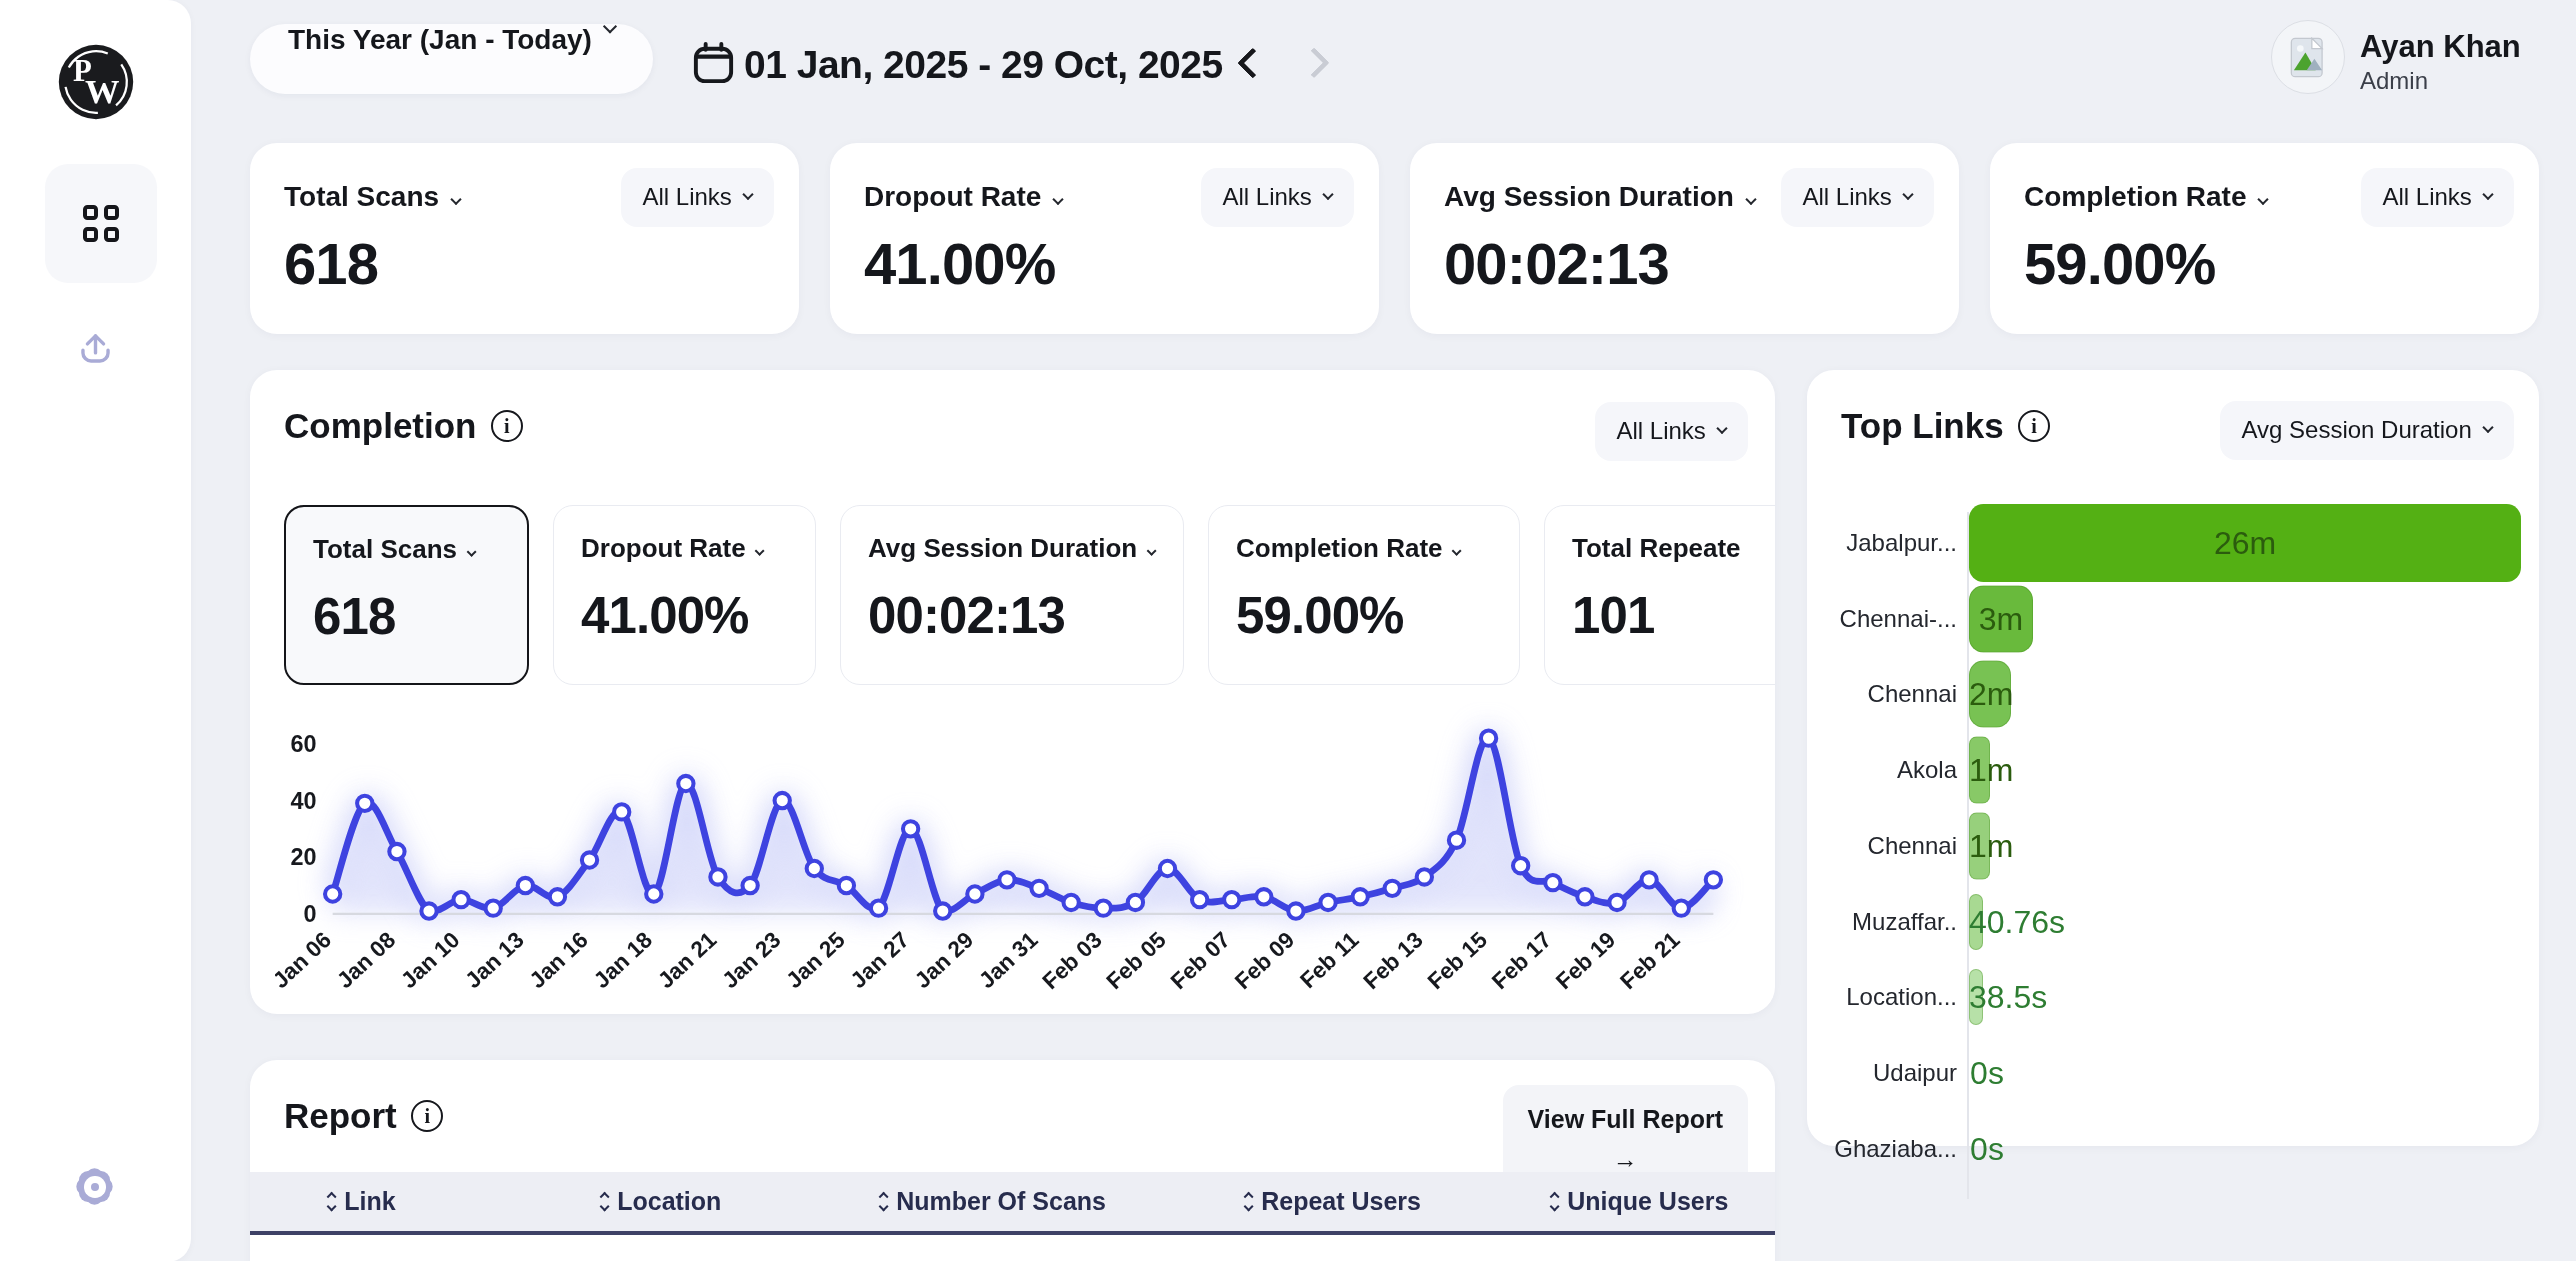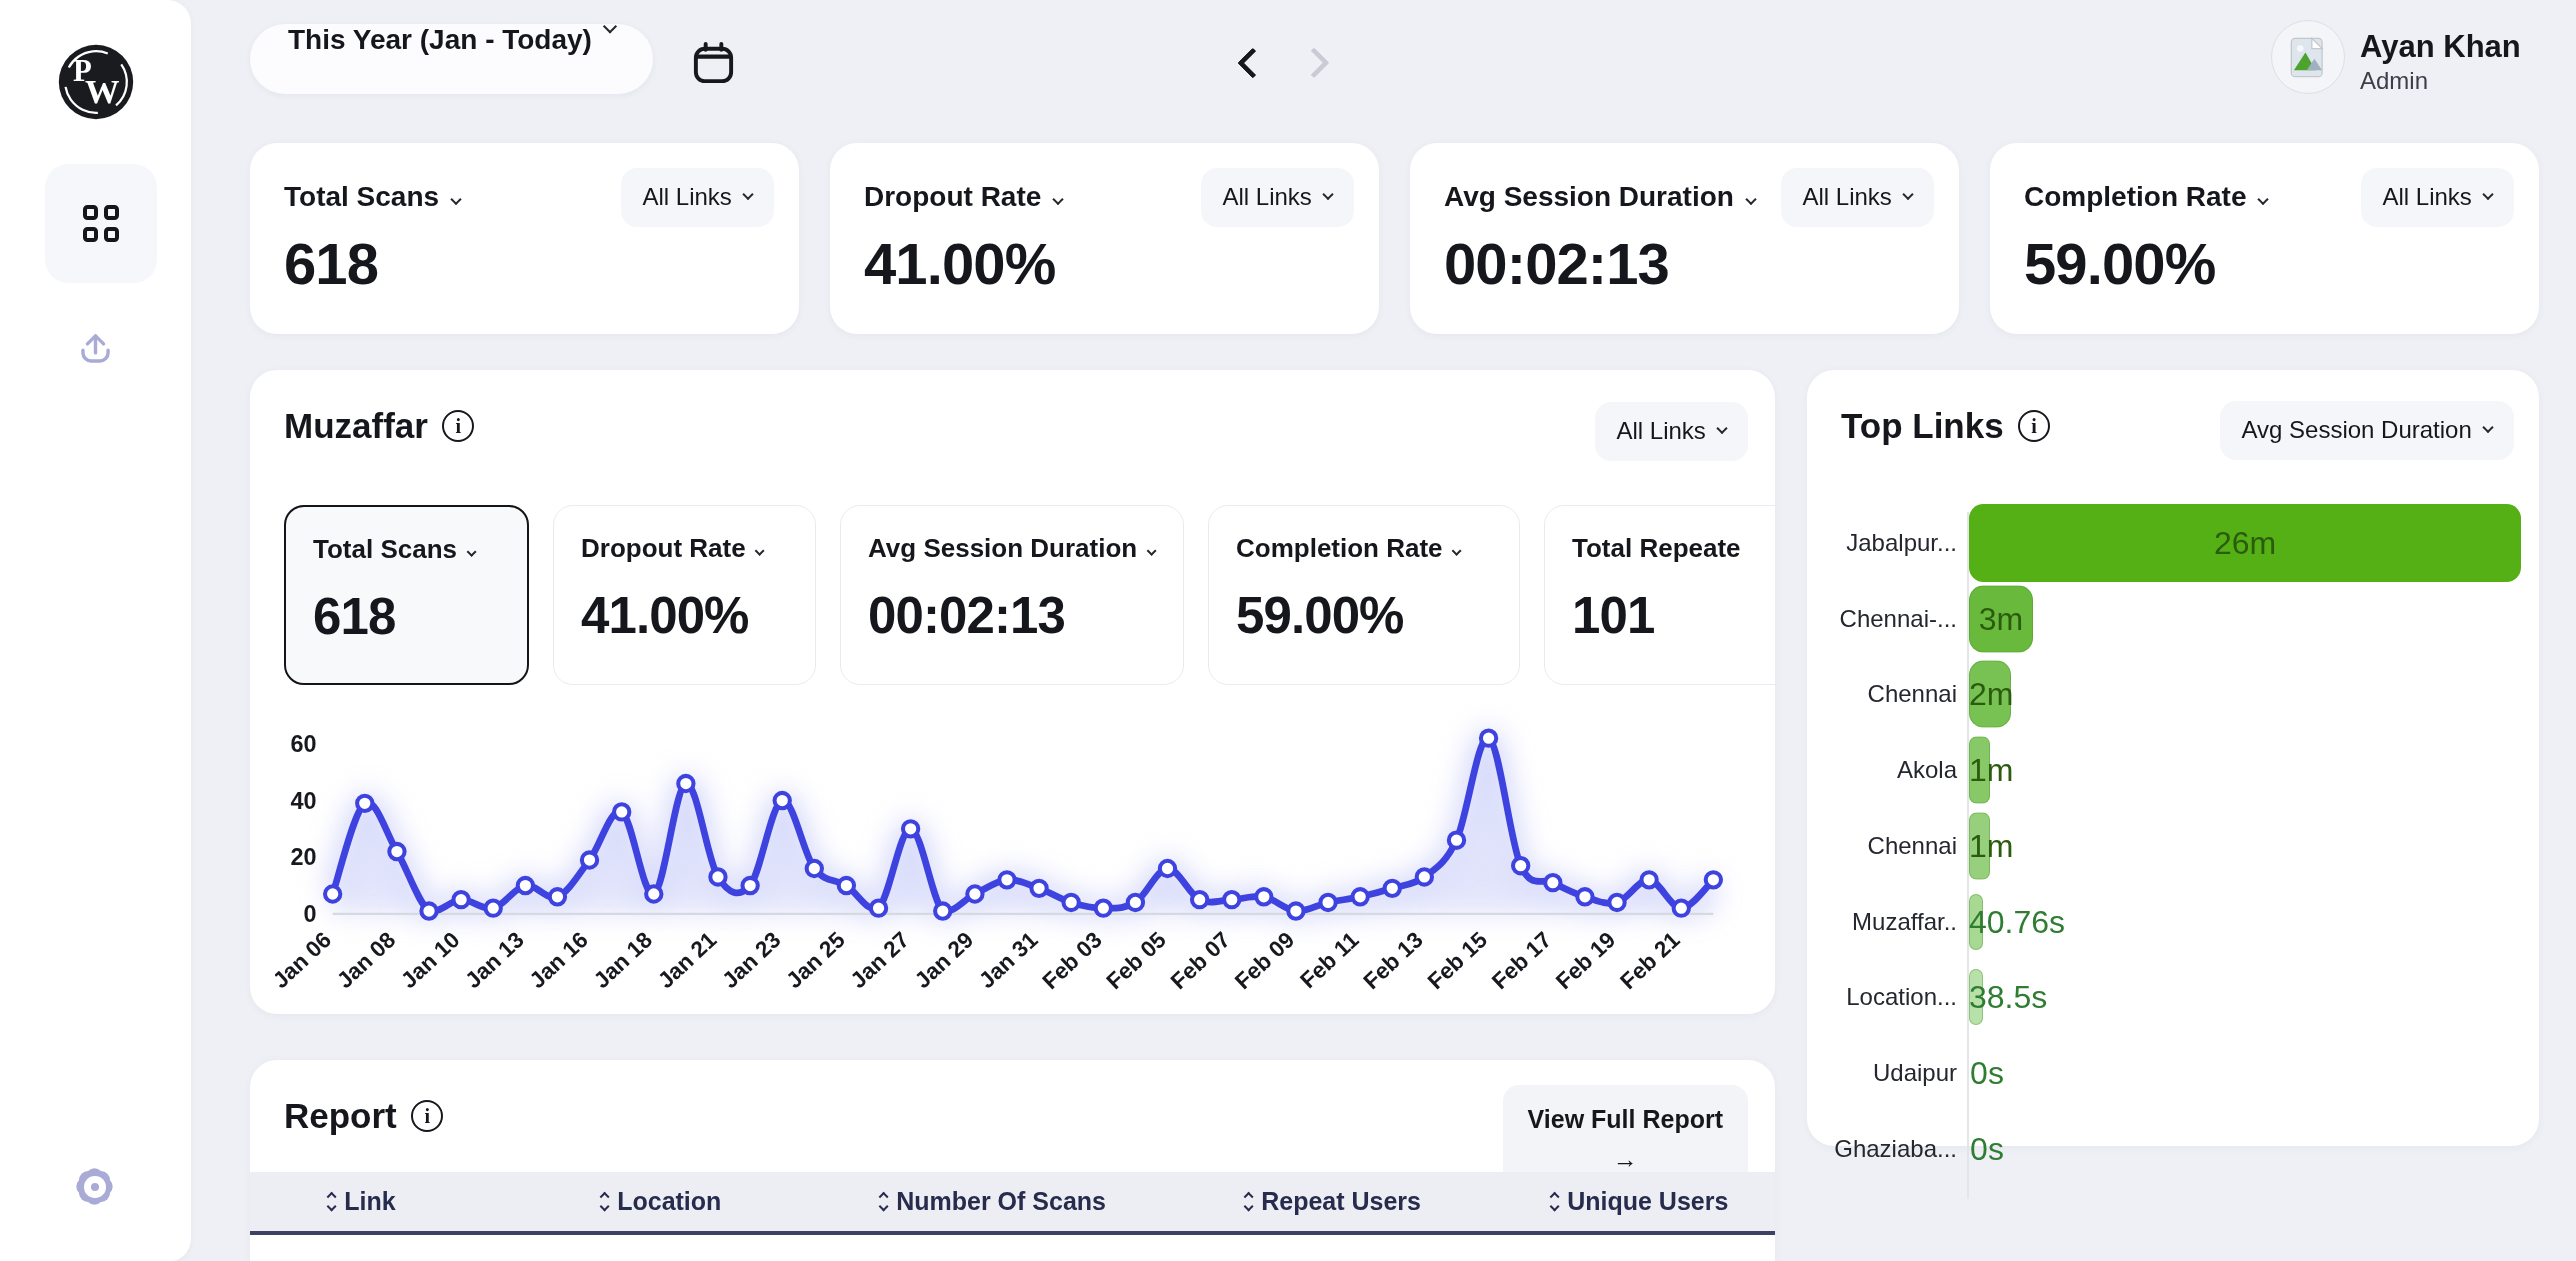--- a/index.html
+++ b/index.html
@@ -161,20 +161,21 @@
     <span class="chev"></span>
   </div>
   <div class="cal-icon">
     <svg width="47" height="47" viewBox="0 0 48 48">
       <rect x="6" y="9" width="36" height="33" rx="9" fill="none" stroke="#16181c" stroke-width="4"></rect>
       <line x1="7" y1="17" x2="41" y2="17" stroke="#16181c" stroke-width="4.5"></line>
       <line x1="16" y1="4" x2="16" y2="10" stroke="#16181c" stroke-width="4" stroke-linecap="round"></line>
       <line x1="32" y1="4" x2="32" y2="10" stroke="#16181c" stroke-width="4" stroke-linecap="round"></line>
     </svg>
   </div>
+  <div class="date-label">01 Jan, 2025 - 29 Oct, 2025</div>
   <div class="nav-prev"><span class="chev-big-left"></span></div>
   <div class="nav-next"><span class="chev-big-right"></span></div>
 
   <div class="avatar">
     <svg width="38" height="41" viewBox="0 0 28 32">
       <rect x="1" y="1" width="24" height="30" rx="3" fill="#dfe5ec" stroke="#c3c8cf" stroke-width="1"></rect>
       <circle cx="8" cy="9" r="2.6" fill="#f5f8fa"></circle>
       <polygon points="3,26 12,12 20,26" fill="#4ca32e"></polygon>
       <polygon points="13,26 19,17 25,26" fill="#9fb0bf"></polygon>
       <polygon points="17,1 25,9 17,9" fill="#ffffff" stroke="#c3c8cf" stroke-width="1"></polygon>
@@ -213,21 +214,21 @@
         <div class="gray-pill stat-filter">
           <span>All Links</span>
           <span class="chev"></span>
         </div>
         <div class="stat-value">59.00%</div>
       </div>
     </div>
 
   <div class="card analytics-card">
     <div class="sec-title">
-      <span>Muzaffar</span>
+      <span>Completion</span>
       <span class="info-icon">i</span>
     </div>
     <div class="gray-pill an-filter">
       <span>All Links</span>
         <span class="chev"></span>
     </div>
     <div class="tabs" id="tabs">
         <div class="tab selected" style="width: 245px;">
           <div class="tab-label"><span>Total Scans</span><span class="chev"></span></div>
           <div class="tab-value">618</div>

